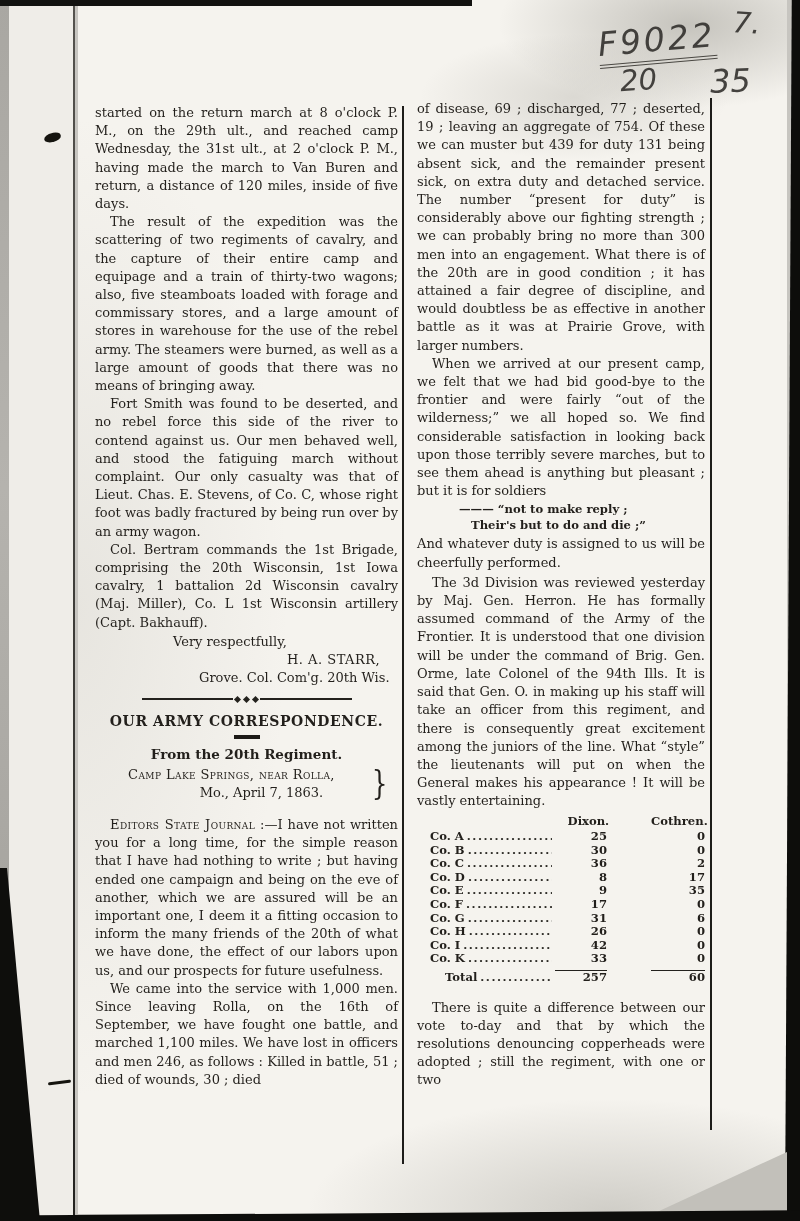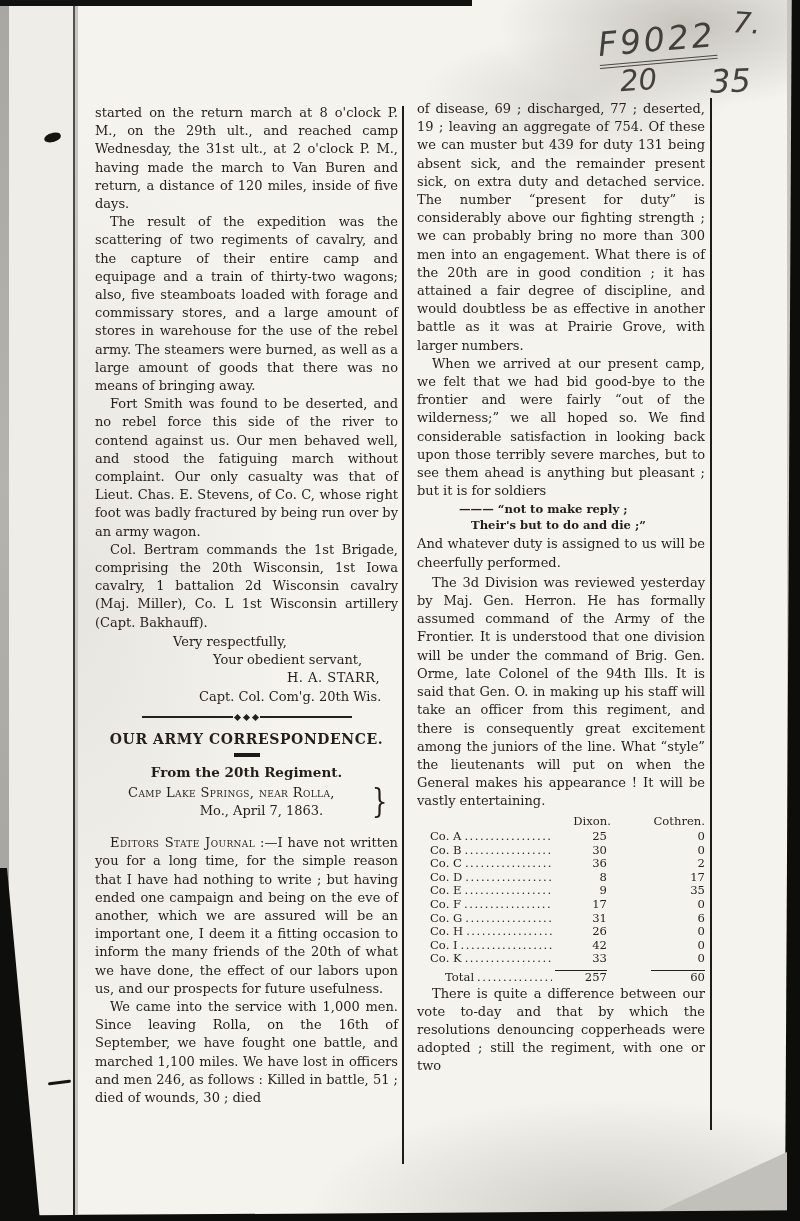--- a/index.html
+++ b/index.html
@@ -76,21 +76,21 @@
   .dateline{position:relative;text-align:center;padding-right:30px;line-height:18px;margin-bottom:14px;}
   .smallcaps{font-variant:small-caps;letter-spacing:.4px;}
   .dl2{padding-left:60px;}
   .brace{position:absolute;right:8px;top:-2px;font-size:33px;line-height:38px;
     transform:scaleX(.75);font-weight:normal;}
   
   .quote{margin:2px 0 2px 42px;font-size:11.6px;font-weight:bold;line-height:15.5px;text-align:left;}
   .quote div{text-indent:0;}
   .quote .q2{padding-left:12px;}
   
-  .vote-table{margin:4px 0 0 0;font-size:11.6px;font-weight:normal;line-height:13.6px;}
+  .vote-table{margin:4px 0 14px 0;font-size:11.6px;font-weight:bold;line-height:13.6px;}
   .vt-head{display:flex;margin-bottom:2px;}
   .vt-head .vt-spacer{width:150px;}
   .vt-head .vt-dixon,.vt-head .vt-cothren{text-align:right;}
   .vt-row{display:flex;align-items:flex-end;padding-left:13px;}
   .vt-label{white-space:nowrap;}
   .vt-leader{flex:1;overflow:hidden;white-space:nowrap;margin:0 3px;}
   .vt-leader::after{content:"........................................................";letter-spacing:1.5px;color:#2a2823;}
   .vt-dixon{width:52px;text-align:right;}
   .vt-gap{width:44px;}
   .vt-cothren{width:54px;text-align:right;}
@@ -113,23 +113,22 @@
     <div class="rule rule-right" style="left:632px;"></div>
 
     <div class="col col-left" style="left:17px;">
       <p class="para noindent">started on the return march at 8 o'clock P. M., on the 29th ult., and reached camp Wednesday, the 31st ult., at 2 o'clock P. M., having made the march to Van Buren and return, a distance of 120 miles, inside of five days.</p>
       <p class="para">The result of the expedition was the scattering of two regiments of cavalry, and the capture of their entire camp and equipage and a train of thirty-two wagons; also, five steamboats loaded with forage and commissary stores, and a large amount of stores in warehouse for the use of the rebel army.  The steamers were burned, as well as a large amount of goods that there was no means of bringing away.</p>
       <p class="para">Fort Smith was found to be deserted, and no rebel force this side of the river to contend against us.  Our men behaved well, and stood the fatiguing march without complaint.  Our only casualty was that of Lieut. Chas. E. Stevens, of Co. C, whose right foot was badly fractured by being run over by an army wagon.</p>
       <p class="para">Col. Bertram commands the 1st Brigade, comprising the 20th Wisconsin, 1st Iowa cavalry, 1 battalion 2d Wisconsin cavalry (Maj. Miller), Co. L 1st Wisconsin artillery (Capt. Bakhauff).</p>
 
       <div class="sig">
         <div class="sig-1">Very respectfully,</div>
-        <div class="sig-2">Your obedient servant,</div>
         <div class="sig-3">H. A. STARR,</div>
-        <div class="sig-4">Capt. Col. Com'g. 20th Wis.</div>
+        <div class="sig-4">Grove. Col. Com'g. 20th Wis.</div>
       </div>
 
       <div class="ornament">
         <div class="orn-line"></div>
         <div class="orn-diamond"></div>
         <div class="orn-diamond"></div>
         <div class="orn-diamond"></div>
         <div class="orn-line"></div>
       </div>
 

